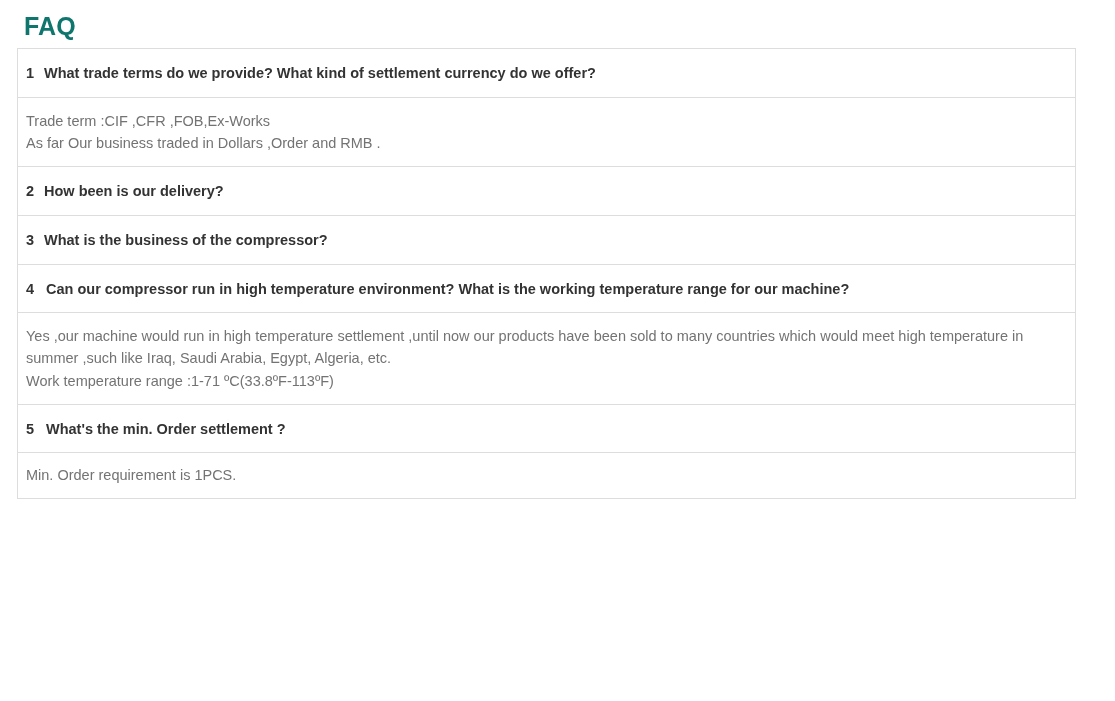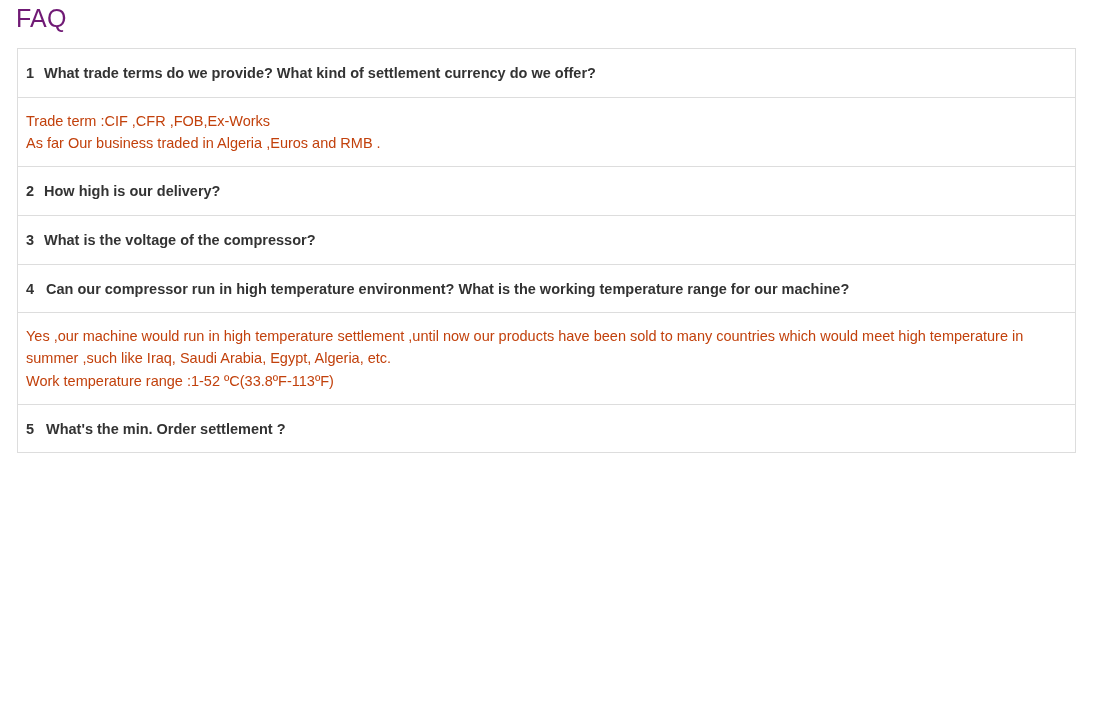--- a/index.html
+++ b/index.html
@@ -11,23 +11,23 @@
   }
   .page {
     width: 1115px;
     height: 701px;
     position: relative;
     background: #ffffff;
     overflow: hidden;
   }
   .page-title {
     font-size: 25px;
-    font-weight: normal;
-    color: #701a75;
-    margin: 0;
+    font-weight: bold;
+    color: #0f766e;
+    margin: 8px;
     padding: 4px 0 0 16px;
     letter-spacing: 0.2px;
   }
   .faq-table {
     position: absolute;
     left: 17px;
     top: 48px;
     width: 1059px;
     border: 1px solid #dddddd;
     border-bottom: none;
@@ -49,21 +49,21 @@
     display: inline-block;
     min-width: 18px;
     margin-right: 0px;
     font-weight: bold;
     color: #333333;
   }
   .q-num.wide { min-width: 20px; }
   .q-text { font-weight: bold; }
   .faq-answer {
     font-size: 14.5px;
-    color: #c2410c;
+    color: #737373;
     line-height: 1.52;
     padding: 12px 0 12px 0;
   }
   .faq-answer .line { display: block; }
   .faq-answer.pad-small { padding: 11px 0 12px 0; }
 </style>
 </head>
 <body>
 
 <div class="page">
@@ -74,52 +74,57 @@
 
     <div class="faq-row">
       <div class="faq-question">
         <span class="q-num">1</span>
         <span class="q-text">What trade terms do we provide? What kind of settlement currency do we offer?</span>
       </div>
     </div>
     <div class="faq-row">
       <div class="faq-answer">
         <span class="line">Trade term :CIF ,CFR ,FOB,Ex-Works</span>
-        <span class="line">As far Our business traded in Algeria ,Euros and RMB .</span>
+        <span class="line">As far Our business traded in Dollars ,Order and RMB .</span>
       </div>
     </div>
 
     <div class="faq-row">
       <div class="faq-question">
         <span class="q-num">2</span>
-        <span class="q-text">How high is our delivery?</span>
+        <span class="q-text">How been is our delivery?</span>
       </div>
     </div>
 
     <div class="faq-row">
       <div class="faq-question">
         <span class="q-num">3</span>
-        <span class="q-text">What is the voltage of the compressor?</span>
+        <span class="q-text">What is the business of the compressor?</span>
       </div>
     </div>
 
     <div class="faq-row">
       <div class="faq-question">
         <span class="q-num wide">4</span>
         <span class="q-text">Can our compressor run in high temperature environment? What is the working temperature range for our machine?</span>
       </div>
     </div>
     <div class="faq-row">
       <div class="faq-answer">
         <span class="line">Yes ,our machine would run in high temperature settlement ,until now our products have been sold to many countries which would meet high temperature in summer ,such like Iraq, Saudi Arabia, Egypt, Algeria, etc.</span>
-        <span class="line">Work temperature range :1-52 ºC(33.8ºF-113ºF)</span>
+        <span class="line">Work temperature range :1-71 ºC(33.8ºF-113ºF)</span>
       </div>
     </div>
 
     <div class="faq-row">
       <div class="faq-question">
         <span class="q-num wide">5</span>
         <span class="q-text">What's the min. Order settlement ?</span>
       </div>
     </div>
+    <div class="faq-row">
+      <div class="faq-answer pad-small">
+        <span class="line">Min. Order requirement is 1PCS.</span>
+      </div>
+    </div>
 
   </div>
 </div>
 
 </body></html>

